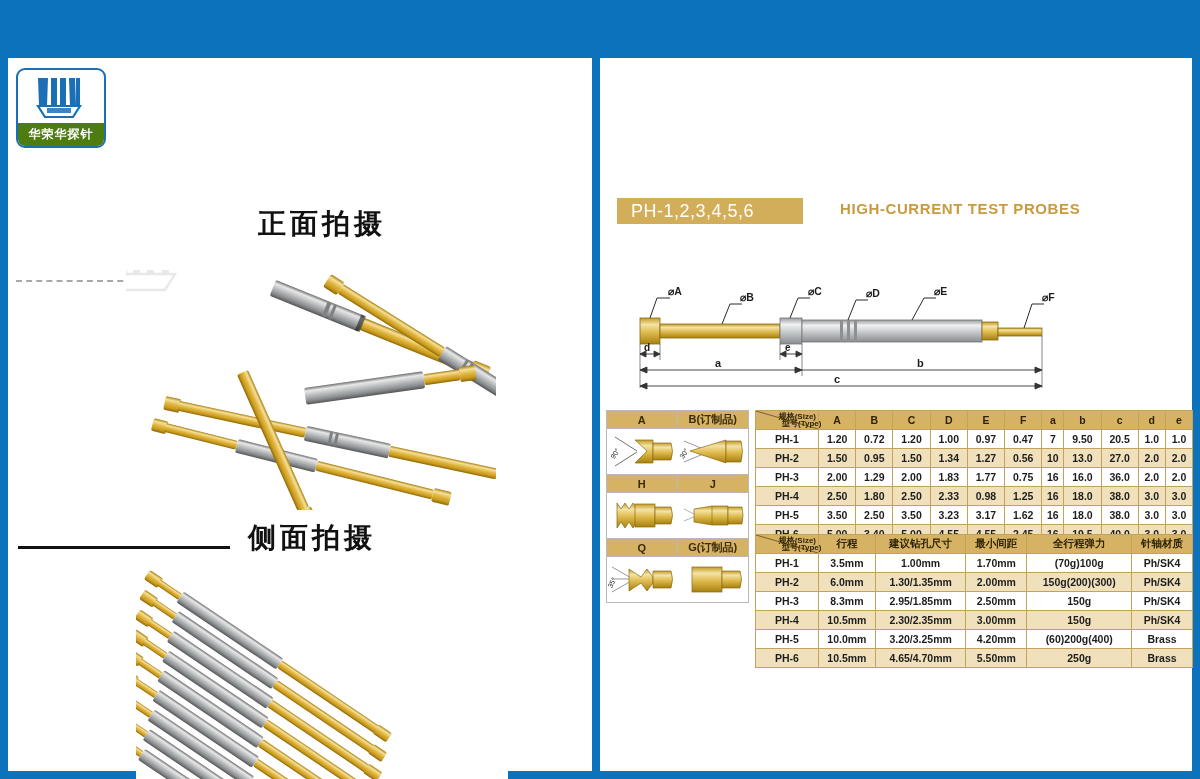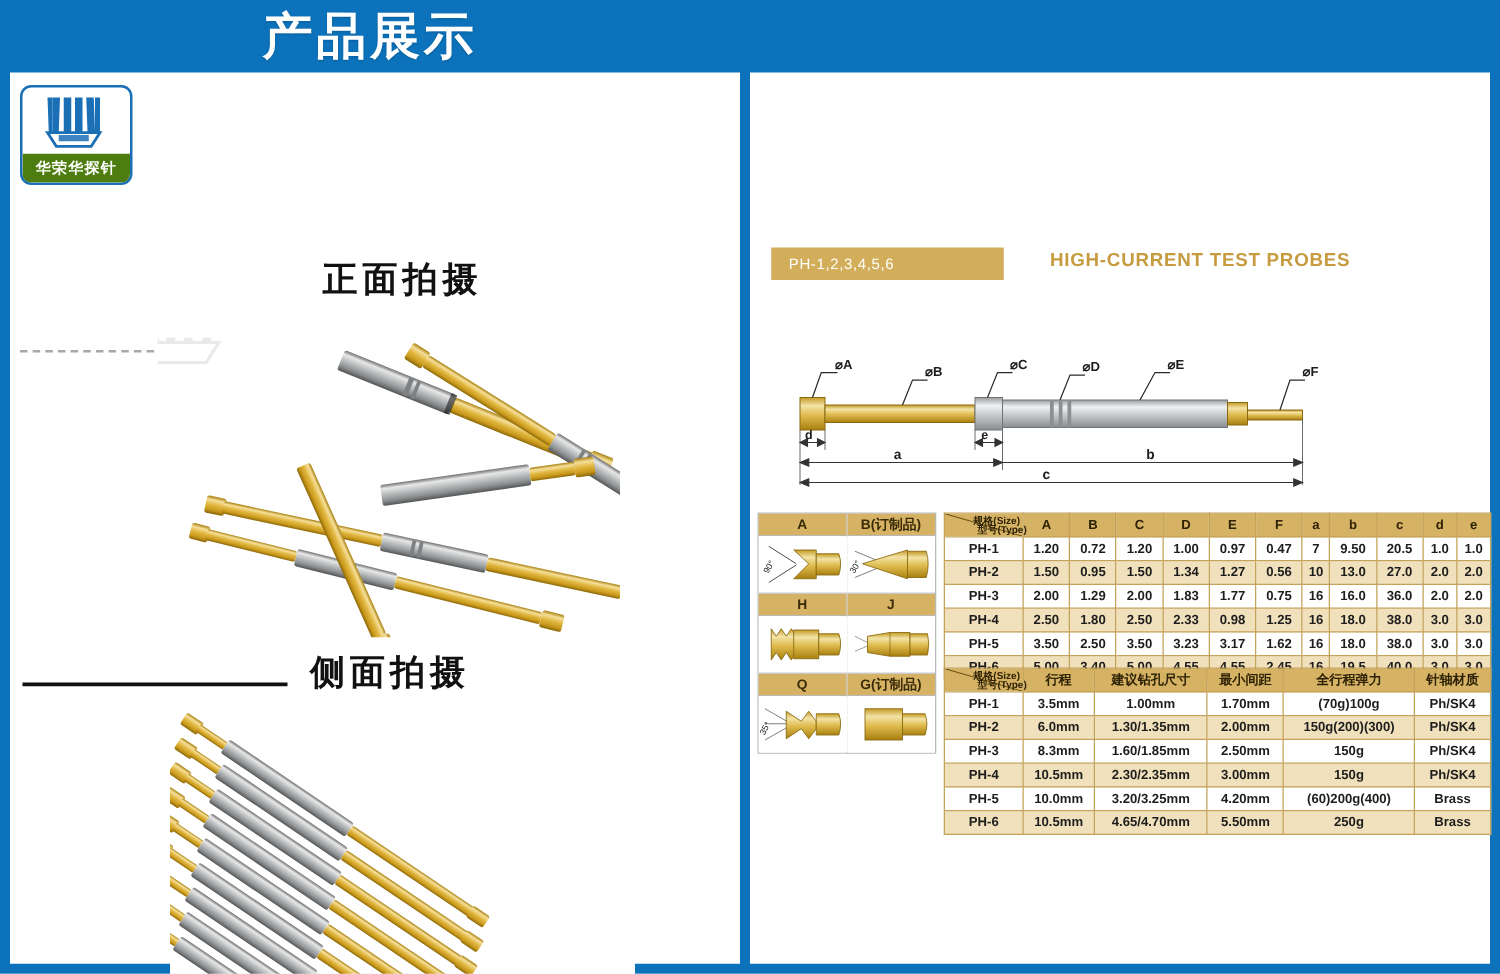--- a/index.html
+++ b/index.html
@@ -67,21 +67,21 @@
   .photo1{left:118px;top:212px;width:370px;height:240px;}
   .photo2{left:128px;top:498px;width:372px;height:248px;}
   .wm{
     position:absolute;left:50%;top:46%;transform:translate(-50%,-50%);
     opacity:.14;pointer-events:none;
   }
 
   
   .chip{
     position:absolute;left:17px;top:140px;width:186px;height:26px;
-    background:#d3ae5a;color:#ffffff;font-size:12px;
+    background:#d3ae5a;color:#ffffff;font-size:18px;
     display:flex;align-items:center;padding-left:14px;box-sizing:border-box;
     letter-spacing:.5px;
   }
   .chip-sub{
     position:absolute;left:240px;top:142px;
     color:#c79b3f;font-size:15px;font-weight:bold;letter-spacing:.6px;
   }
 
   
   .drawing{position:absolute;left:12px;top:178px;width:560px;height:162px;}
@@ -130,23 +130,20 @@
     position:absolute;left:0;top:0;width:100%;height:100%;
   }
   .model-cell{font-weight:bold;}
 </style>
 </head>
 <body>
 
 <div class="page">
 
   <div class="panel panel-left">
-    <div class="banner">
-      <span class="banner-text">产品展示</span>
-    </div>
 
     <div class="panel-body">
 
       <div class="logo">
         <div class="logo-mark">
           <svg width="86" height="50" viewBox="0 0 86 50">
             <g fill="#1b6fb5">
               <polygon points="24,6 30,6 29,34 24,34"></polygon>
               <polygon points="33,6 39,6 39,34 33,34"></polygon>
               <polygon points="42,6 48,6 48,34 42,34"></polygon>
@@ -656,21 +653,21 @@
               <td class="model-cell">PH-2</td>
               <td>6.0mm</td>
               <td>1.30/1.35mm</td>
               <td>2.00mm</td>
               <td>150g(200)(300)</td>
               <td>Ph/SK4</td>
             </tr>
           <tr>
               <td class="model-cell">PH-3</td>
               <td>8.3mm</td>
-              <td>1.60/1.85mm</td>
+              <td>2.95/1.85mm</td>
               <td>2.50mm</td>
               <td>150g</td>
               <td>Ph/SK4</td>
             </tr>
           <tr>
               <td class="model-cell">PH-4</td>
               <td>10.5mm</td>
               <td>2.30/2.35mm</td>
               <td>3.00mm</td>
               <td>150g</td>

